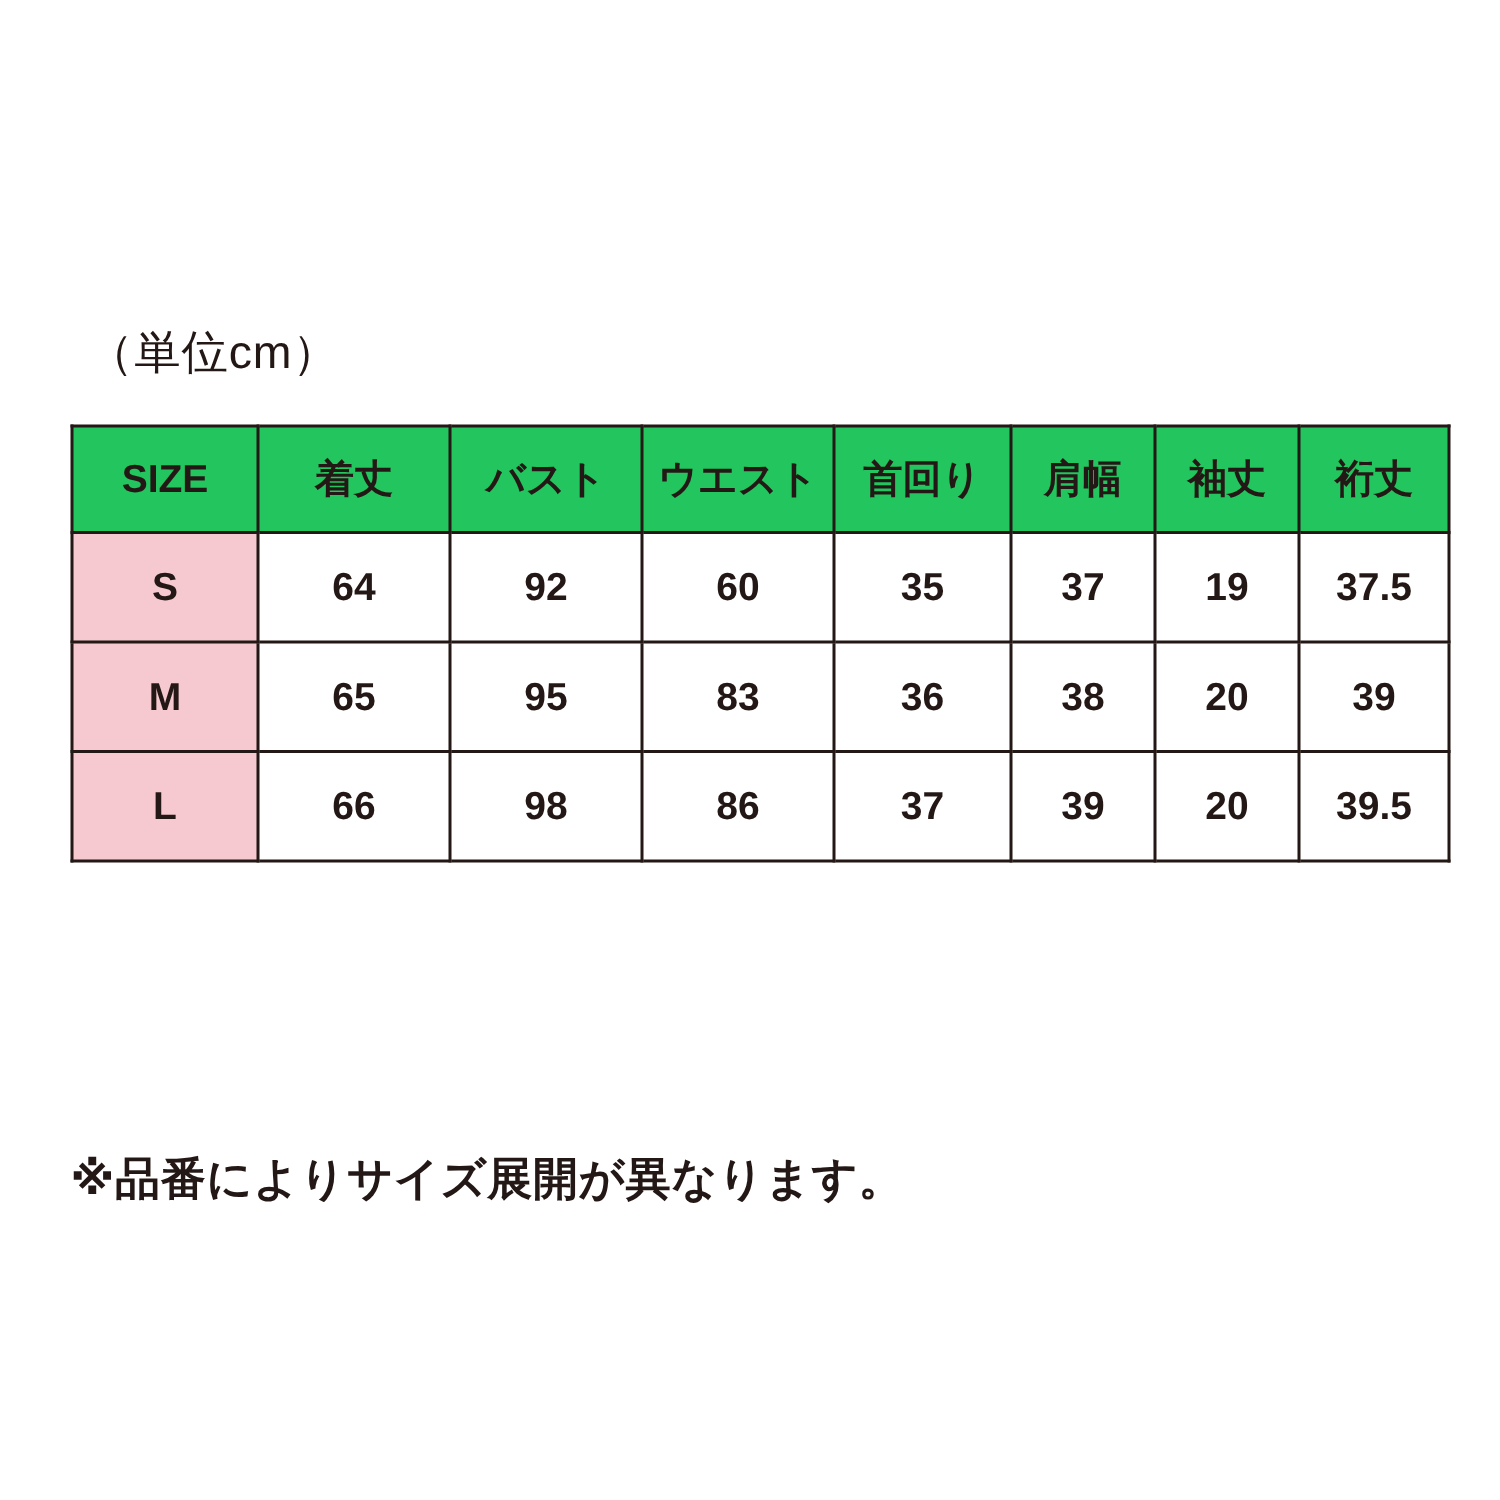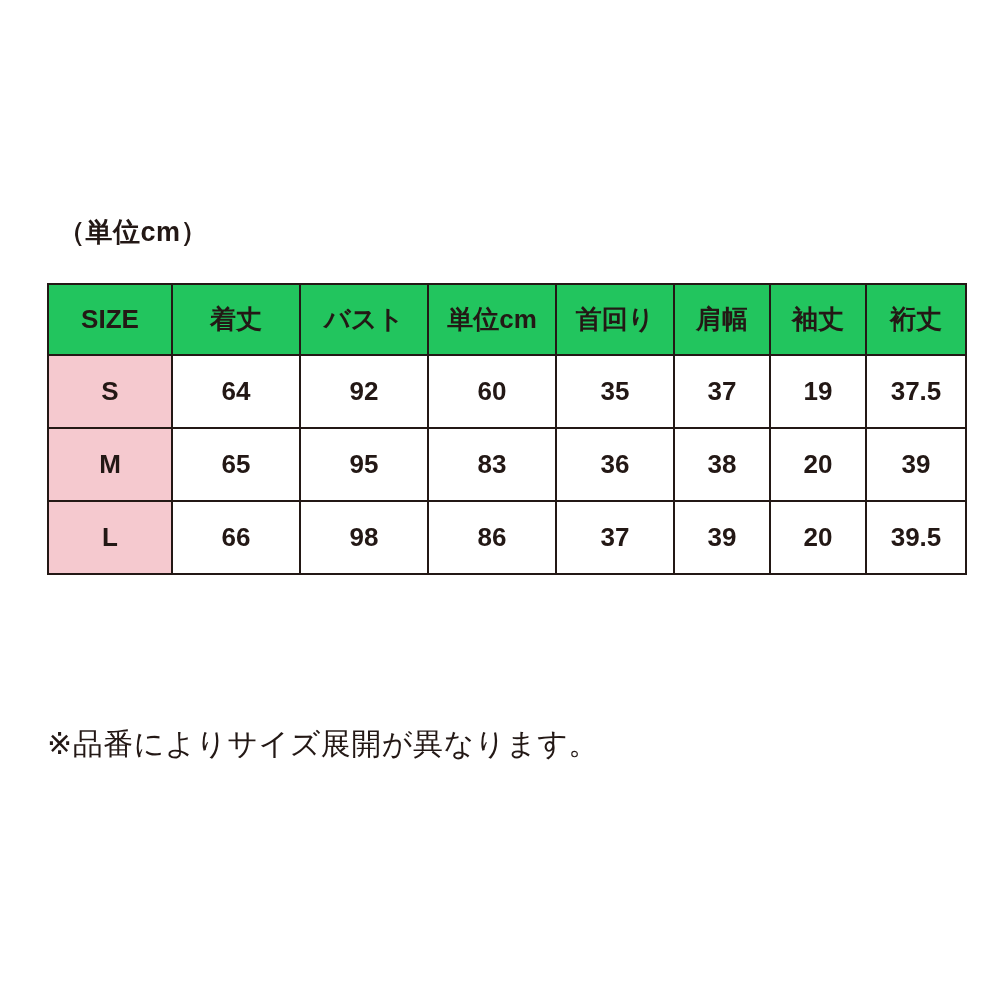--- a/index.html
+++ b/index.html
@@ -16,22 +16,22 @@
   }
   .page {
     position: relative;
     width: 1000px;
     height: 1000px;
   }
   .unit-note {
     position: absolute;
     left: 58px;
     top: 214px;
-    font-size: 27px;
-    font-weight: bold;
+    font-size: 31px;
+    font-weight: normal;
     letter-spacing: 0.5px;
   }
   .size-table {
     position: absolute;
     left: 47px;
     top: 283px;
     width: 906px;
     border-collapse: collapse;
     table-layout: fixed;
   }
@@ -62,23 +62,23 @@
   col.c-1     { width: 128px; }
   col.c-2     { width: 128px; }
   col.c-3     { width: 128px; }
   col.c-4     { width: 118px; }
   col.c-5     { width: 96px; }
   col.c-6     { width: 96px; }
   col.c-7     { width: 100px; }
   .footnote {
     position: absolute;
     left: 47px;
-    top: 724px;
+    top: 766px;
     font-size: 30px;
-    font-weight: normal;
+    font-weight: bold;
     letter-spacing: 0.5px;
   }
 </style>
 </head>
 <body>
 
 <div class="page">
 
   <div class="unit-note">（単位cm）</div>
 
@@ -91,21 +91,21 @@
       <col class="c-4">
       <col class="c-5">
       <col class="c-6">
       <col class="c-7">
     </colgroup>
     <thead>
       <tr>
         <th>SIZE</th>
         <th>着丈</th>
         <th>バスト</th>
-        <th>単位cm</th>
+        <th>ウエスト</th>
         <th>首回り</th>
         <th>肩幅</th>
         <th>袖丈</th>
         <th>裄丈</th>
       </tr>
     </thead>
     <tbody>
       <tr>
         <td class="rowhead">S</td>
         <td class="value">64</td>

